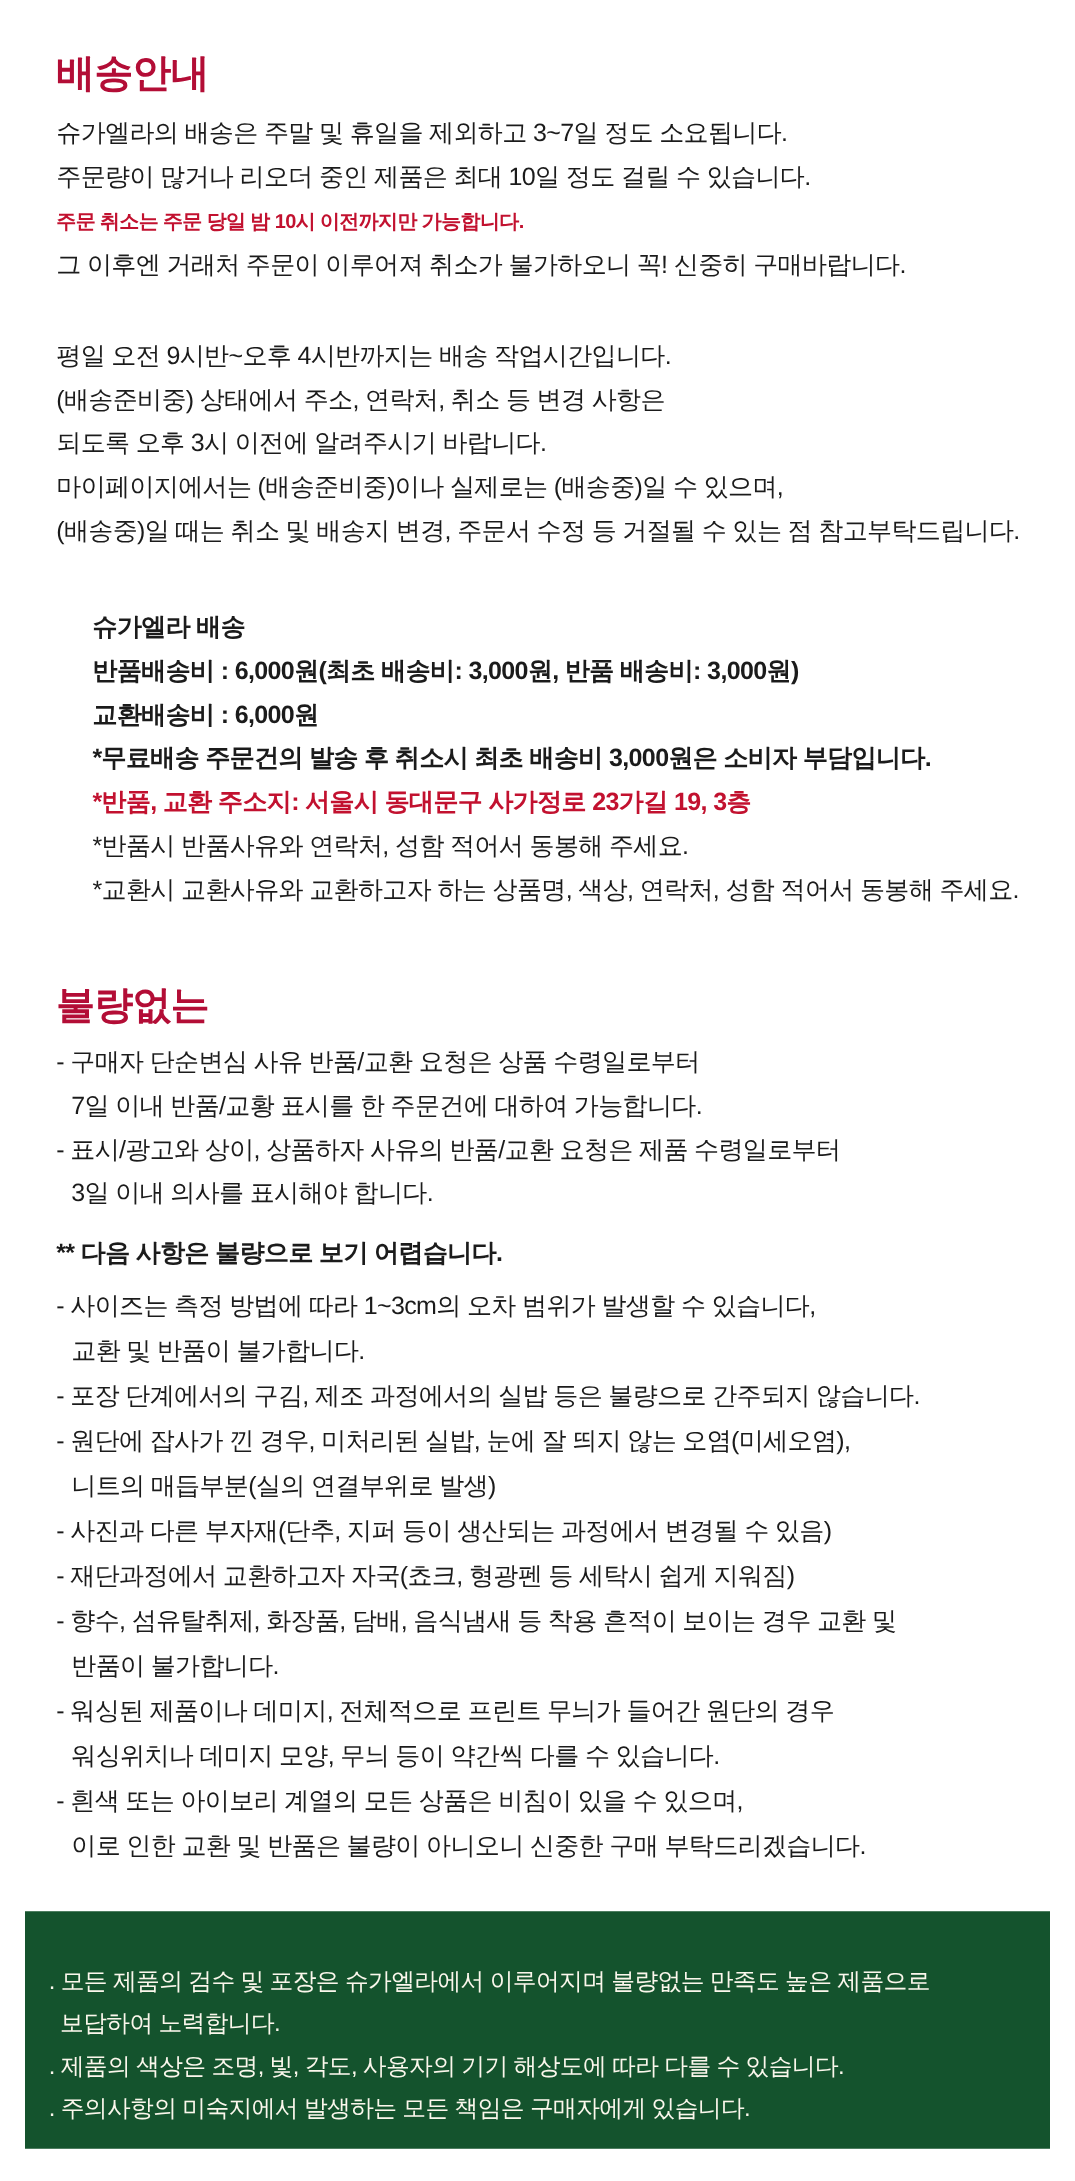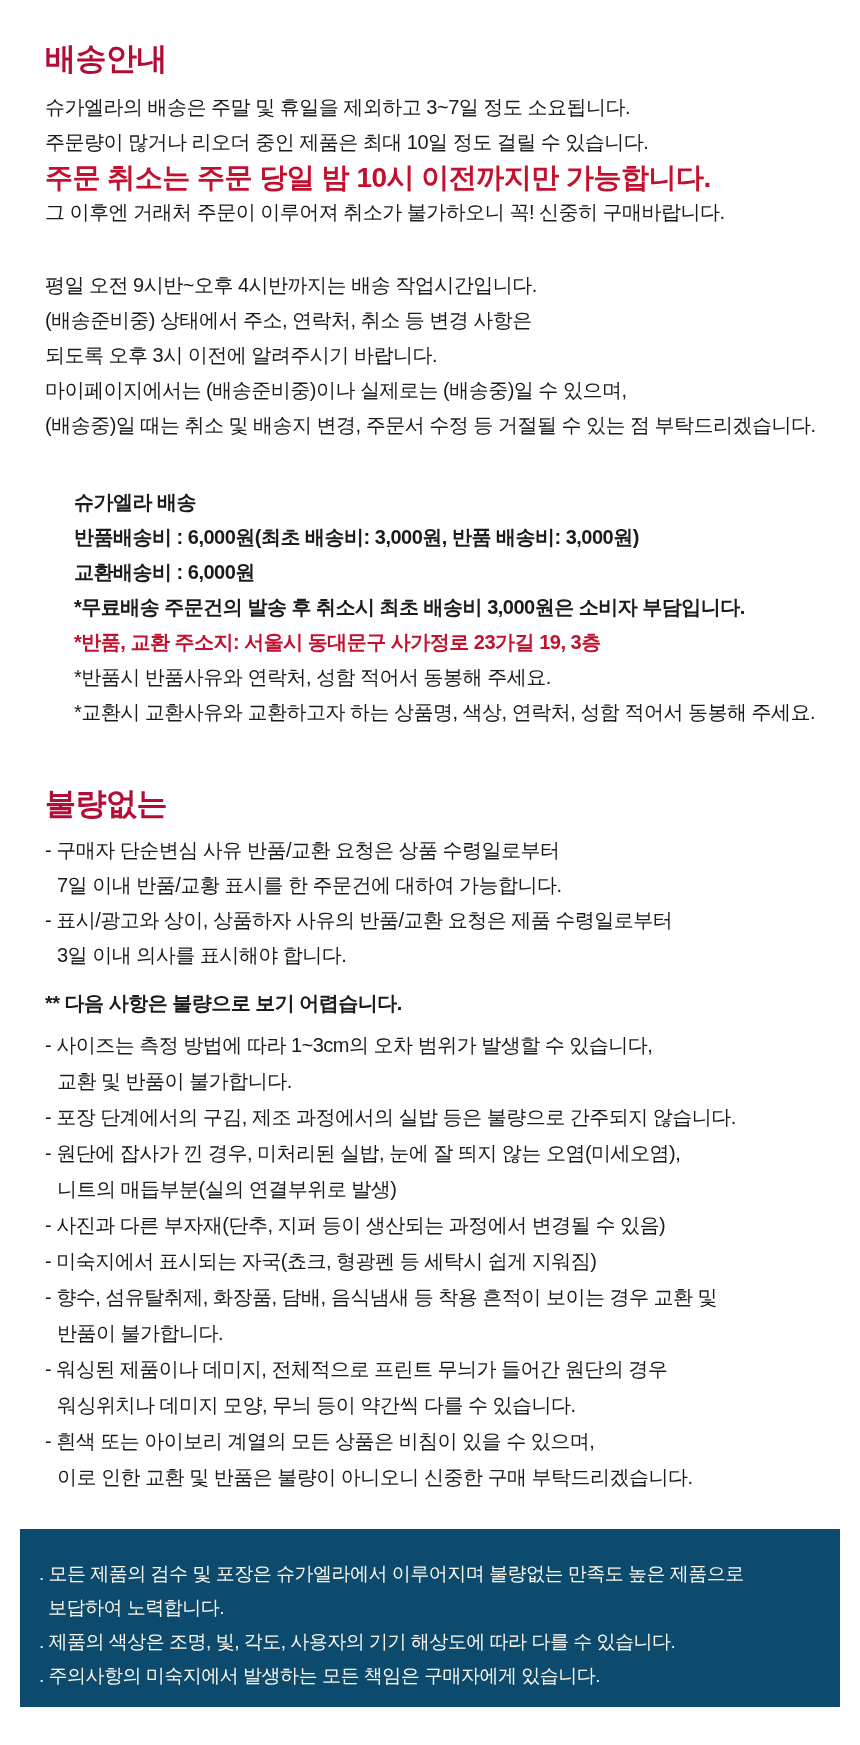--- a/index.html
+++ b/index.html
@@ -7,33 +7,33 @@
     width:840px;height:1745px;background:#ffffff;overflow:hidden;
     font-family:"Liberation Sans","DejaVu Sans",sans-serif;
     color:#1b1b1b;letter-spacing:-0.5px;box-sizing:border-box;
   }
   .content{padding:40px 15px 0 45px;}
   .sec-title{margin:0;font-size:31px;line-height:38px;font-weight:700;color:#b30d36;}
   .sec-title.caution{margin-top:55px;}
   .ln{font-size:20px;line-height:35px;white-space:nowrap;}
   .b{font-weight:700;}
   .red{color:#c2112f;font-weight:700;}
-  .red-strong{color:#c2112f;font-weight:700;font-size:28px;}
+  .red-strong{color:#c2112f;font-weight:700;font-size:16px;}
   .indent{padding-left:12px;}
   .p1{margin-top:12px;}
   .p2{margin-top:38px;}
   .fees{margin-top:42px;margin-left:29px;}
   .intro{margin-top:10px;}
   .subheading{margin-top:13px;}
   .items{margin-top:6px;}
   .items .ln{line-height:36px;}
   .footer-box{
     margin:34px 0 0 20px;width:825px;box-sizing:border-box;
-    background:#0c4a6e;color:#fbf7ec;
-    padding:28px 20px 14px 19px;
+    background:#14532d;color:#fbf7ec;
+    padding:40px 20px 14px 19px;
   }
   .footer-box .ln{font-size:19px;line-height:34px;}
   .footer-box .indent{padding-left:9px;}
 </style>
 </head>
 <body>
 
 <div class="page">
   <div class="content">
 
@@ -44,21 +44,21 @@
       <div class="ln">주문량이 많거나 리오더 중인 제품은 최대 10일 정도 걸릴 수 있습니다.</div>
       <div class="ln red-strong">주문 취소는 주문 당일 밤 10시 이전까지만 가능합니다.</div>
       <div class="ln">그 이후엔 거래처 주문이 이루어져 취소가 불가하오니 꼭! 신중히 구매바랍니다.</div>
     </div>
 
     <div class="p2">
       <div class="ln">평일 오전 9시반~오후 4시반까지는 배송 작업시간입니다.</div>
       <div class="ln">(배송준비중) 상태에서 주소, 연락처, 취소 등 변경 사항은</div>
       <div class="ln">되도록 오후 3시 이전에 알려주시기 바랍니다.</div>
       <div class="ln">마이페이지에서는 (배송준비중)이나 실제로는 (배송중)일 수 있으며,</div>
-      <div class="ln">(배송중)일 때는 취소 및 배송지 변경, 주문서 수정 등 거절될 수 있는 점 부탁드리겠습니다.</div>
+      <div class="ln">(배송중)일 때는 취소 및 배송지 변경, 주문서 수정 등 거절될 수 있는 점 참고부탁드립니다.</div>
     </div>
 
     <div class="fees">
       <div class="ln b">슈가엘라 배송</div>
       <div class="ln b">반품배송비 : 6,000원(최초 배송비: 3,000원, 반품 배송비: 3,000원)</div>
       <div class="ln b">교환배송비 : 6,000원</div>
       <div class="ln b">*무료배송 주문건의 발송 후 취소시 최초 배송비 3,000원은 소비자 부담입니다.</div>
       <div class="ln red">*반품, 교환 주소지: 서울시 동대문구 사가정로 23가길 19, 3층</div>
       <div class="ln">*반품시 반품사유와 연락처, 성함 적어서 동봉해 주세요.</div>
       <div class="ln">*교환시 교환사유와 교환하고자 하는 상품명, 색상, 연락처, 성함 적어서 동봉해 주세요.</div>
@@ -75,21 +75,21 @@
 
     <div class="ln b subheading">** 다음 사항은 불량으로 보기 어렵습니다.</div>
 
     <div class="items">
       <div class="ln">- 사이즈는 측정 방법에 따라 1~3cm의 오차 범위가 발생할 수 있습니다,</div>
       <div class="ln indent">교환 및 반품이 불가합니다.</div>
       <div class="ln">- 포장 단계에서의 구김, 제조 과정에서의 실밥 등은 불량으로 간주되지 않습니다.</div>
       <div class="ln">- 원단에 잡사가 낀 경우, 미처리된 실밥, 눈에 잘 띄지 않는 오염(미세오염),</div>
       <div class="ln indent">니트의 매듭부분(실의 연결부위로 발생)</div>
       <div class="ln">- 사진과 다른 부자재(단추, 지퍼 등이 생산되는 과정에서 변경될 수 있음)</div>
-      <div class="ln">- 미숙지에서 표시되는 자국(쵸크, 형광펜 등 세탁시 쉽게 지워짐)</div>
+      <div class="ln">- 재단과정에서 교환하고자 자국(쵸크, 형광펜 등 세탁시 쉽게 지워짐)</div>
       <div class="ln">- 향수, 섬유탈취제, 화장품, 담배, 음식냄새 등 착용 흔적이 보이는 경우 교환 및</div>
       <div class="ln indent">반품이 불가합니다.</div>
       <div class="ln">- 워싱된 제품이나 데미지, 전체적으로 프린트 무늬가 들어간 원단의 경우</div>
       <div class="ln indent">워싱위치나 데미지 모양, 무늬 등이 약간씩 다를 수 있습니다.</div>
       <div class="ln">- 흰색 또는 아이보리 계열의 모든 상품은 비침이 있을 수 있으며,</div>
       <div class="ln indent">이로 인한 교환 및 반품은 불량이 아니오니 신중한 구매 부탁드리겠습니다.</div>
     </div>
 
   </div>
 

